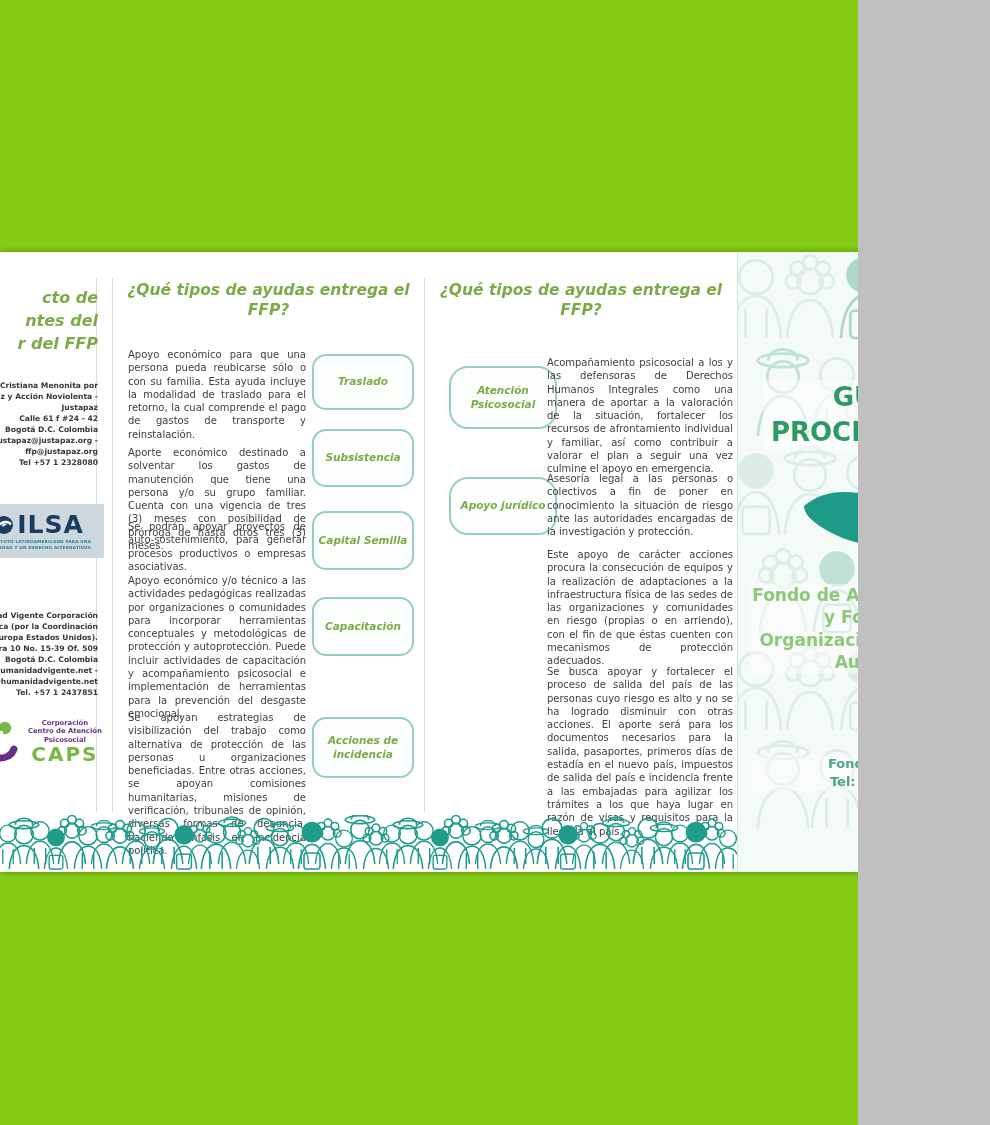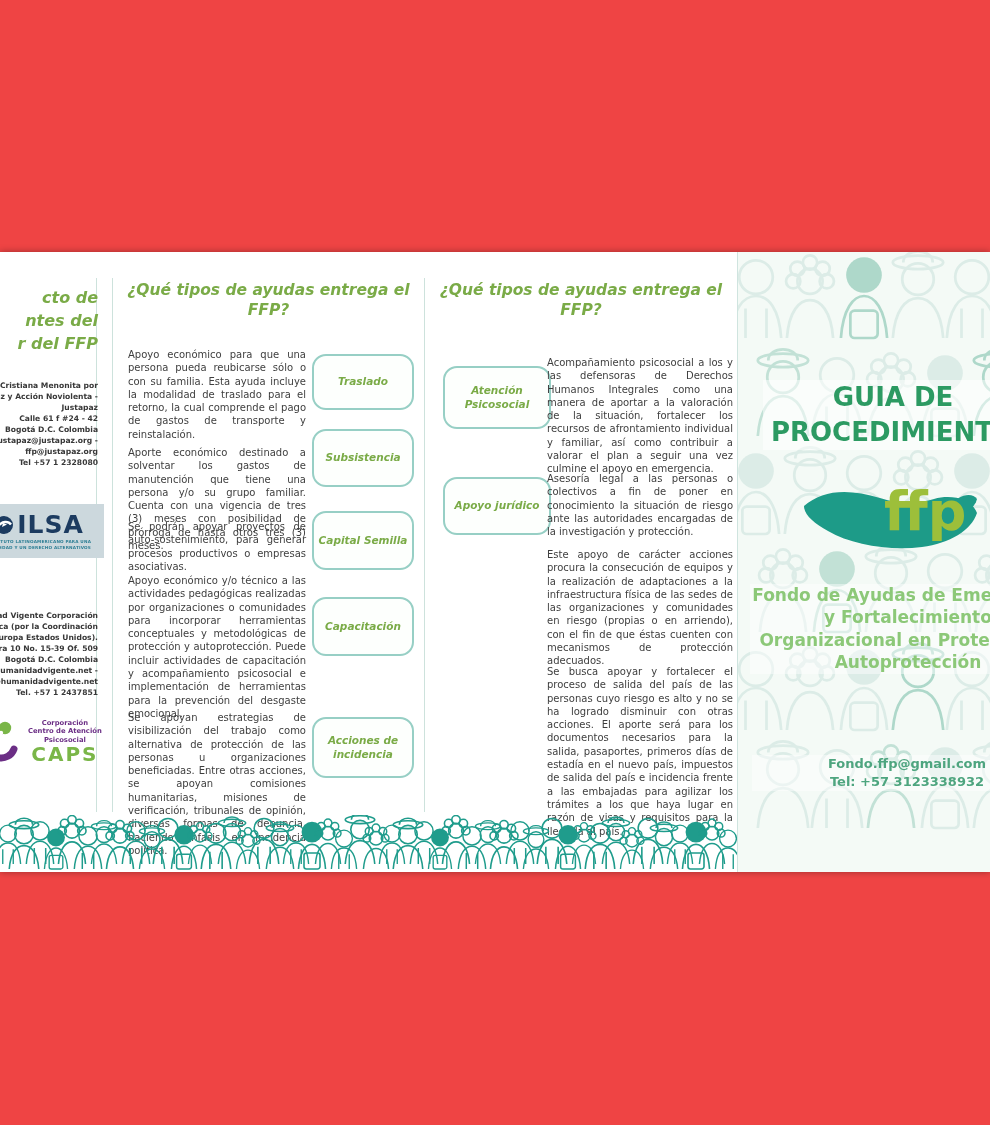--- a/index.html
+++ b/index.html
@@ -1,17 +1,17 @@
 <!DOCTYPE html>
 <html><head>
 <meta charset="utf-8">
 <style>
   html,body{margin:0;padding:0;background:#c0c0c0;}
-  .screen{position:relative;width:990px;height:1125px;background:#ef4444;overflow:hidden;
-          font-family:"DejaVu Sans",sans-serif;}
+  .screen{position:relative;width:850px;height:1125px;background:#84cc16;overflow:hidden;
+          font-family:"DejaVu Sans",sans-serif;padding-left:8px;}
   .doc{position:absolute;left:0;top:252px;width:990px;height:620px;background:#ffffff;
        overflow:hidden;box-shadow:0 0 7px rgba(0,0,0,.35);}
   .dv{position:absolute;top:26px;height:534px;width:1px;background:#cde2dc;}
   .dv1{left:96px}.dv2{left:112px}.dv3{left:424px}
 
   .panel{position:absolute;top:0;height:620px;}
   .p1{left:0;width:112px;}
   .p2{left:112px;width:313px;}
   .p3{left:425px;width:312px;}
   .p4{left:737px;width:253px;background:#f4faf6;border-left:1px solid #cfe4df;}
@@ -41,21 +41,21 @@
   .bodytext{position:absolute;margin:0;font-size:10px;line-height:1.33;text-align:justify;
       color:#3e3e3e;}
   .p2 .bodytext{left:16px;width:178px;}
   .p3 .bodytext{left:122px;width:186px;}
   .q1{top:96px}.q2{top:194px}.q3{top:268px}.q4{top:322px}.q5{top:459px}
   .r1{top:104px}.r2{top:220px}.r3{top:296px}.r4{top:413px}
   .pill{position:absolute;display:flex;align-items:center;justify-content:center;text-align:center;
       border:2px solid #97cfc5;border-radius:14px;background:#fdfffd;color:#7aab47;
       font-style:italic;font-weight:bold;font-size:10.5px;line-height:1.3;padding:2px;}
   .p2 .pill{left:200px;width:94px;}
-  .p3 .pill{left:18px;width:100px;}
+  .p3 .pill{left:24px;width:100px;border-radius:19px;}
   .b1{top:102px;height:48px}.b2{top:177px;height:50px}.b3{top:259px;height:51px}
   .b4{top:345px;height:51px}.b5{top:465px;height:53px}
   .a1{top:114px;height:55px}.a2{top:225px;height:50px}.a3{top:312px;height:52px}.a4{top:442px;height:53px}
 
   
   .cover-pattern{position:absolute;left:0;top:0;}
   .cover-title{position:absolute;top:128px;left:25px;width:260px;text-align:center;
       color:#2c9a62;font-weight:bold;font-size:26px;line-height:1.35;
       background:rgba(255,255,255,.5);}
   .cover-logo{position:absolute;top:216px;left:62px;}

